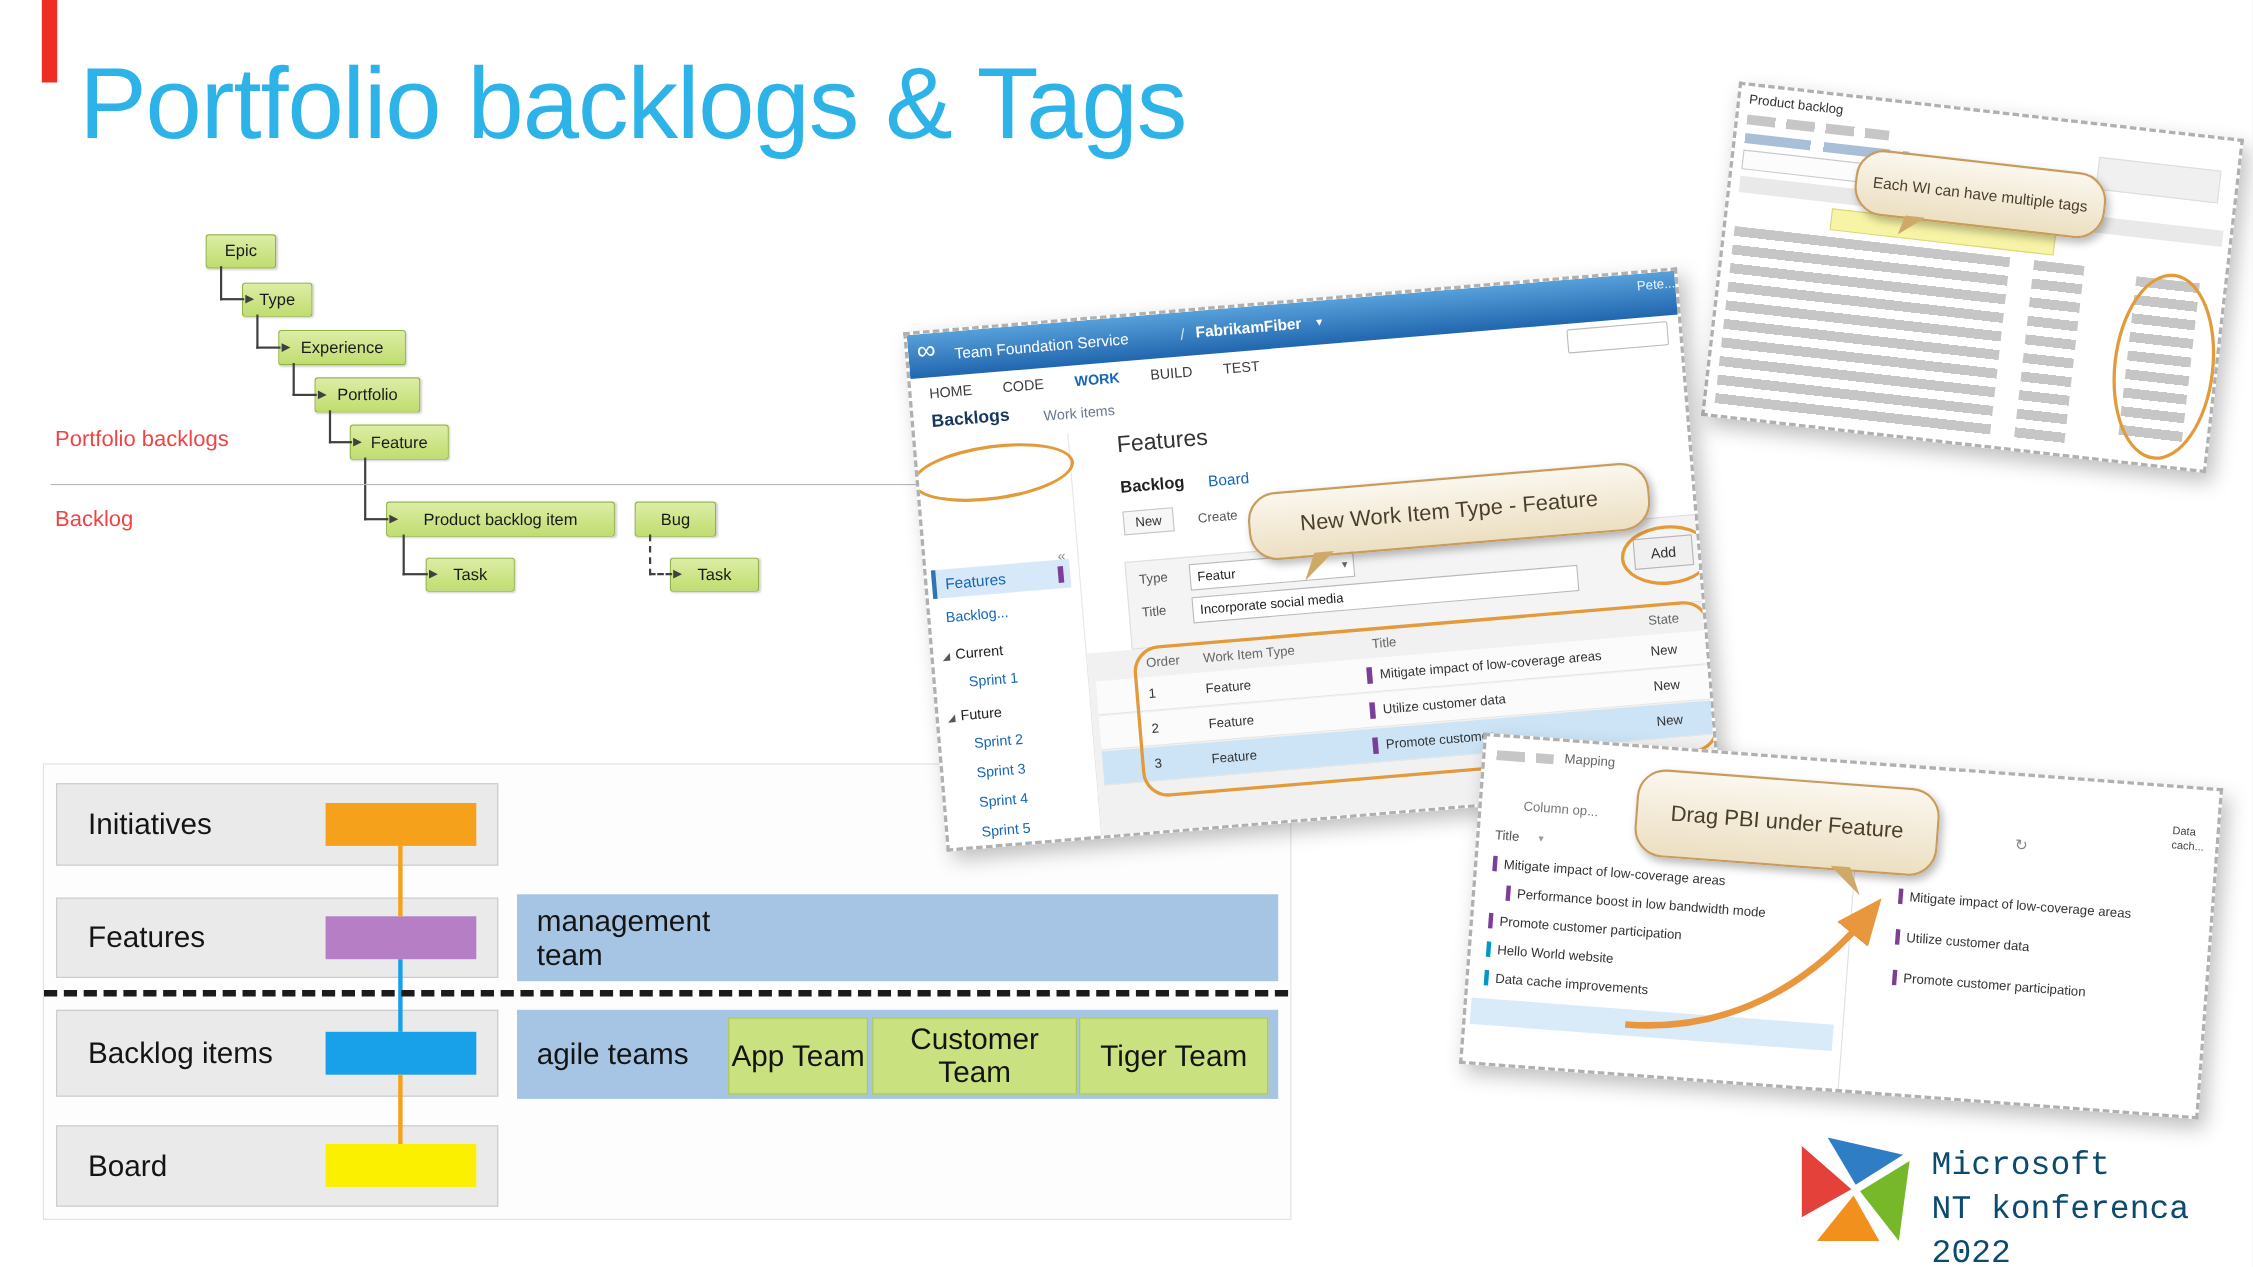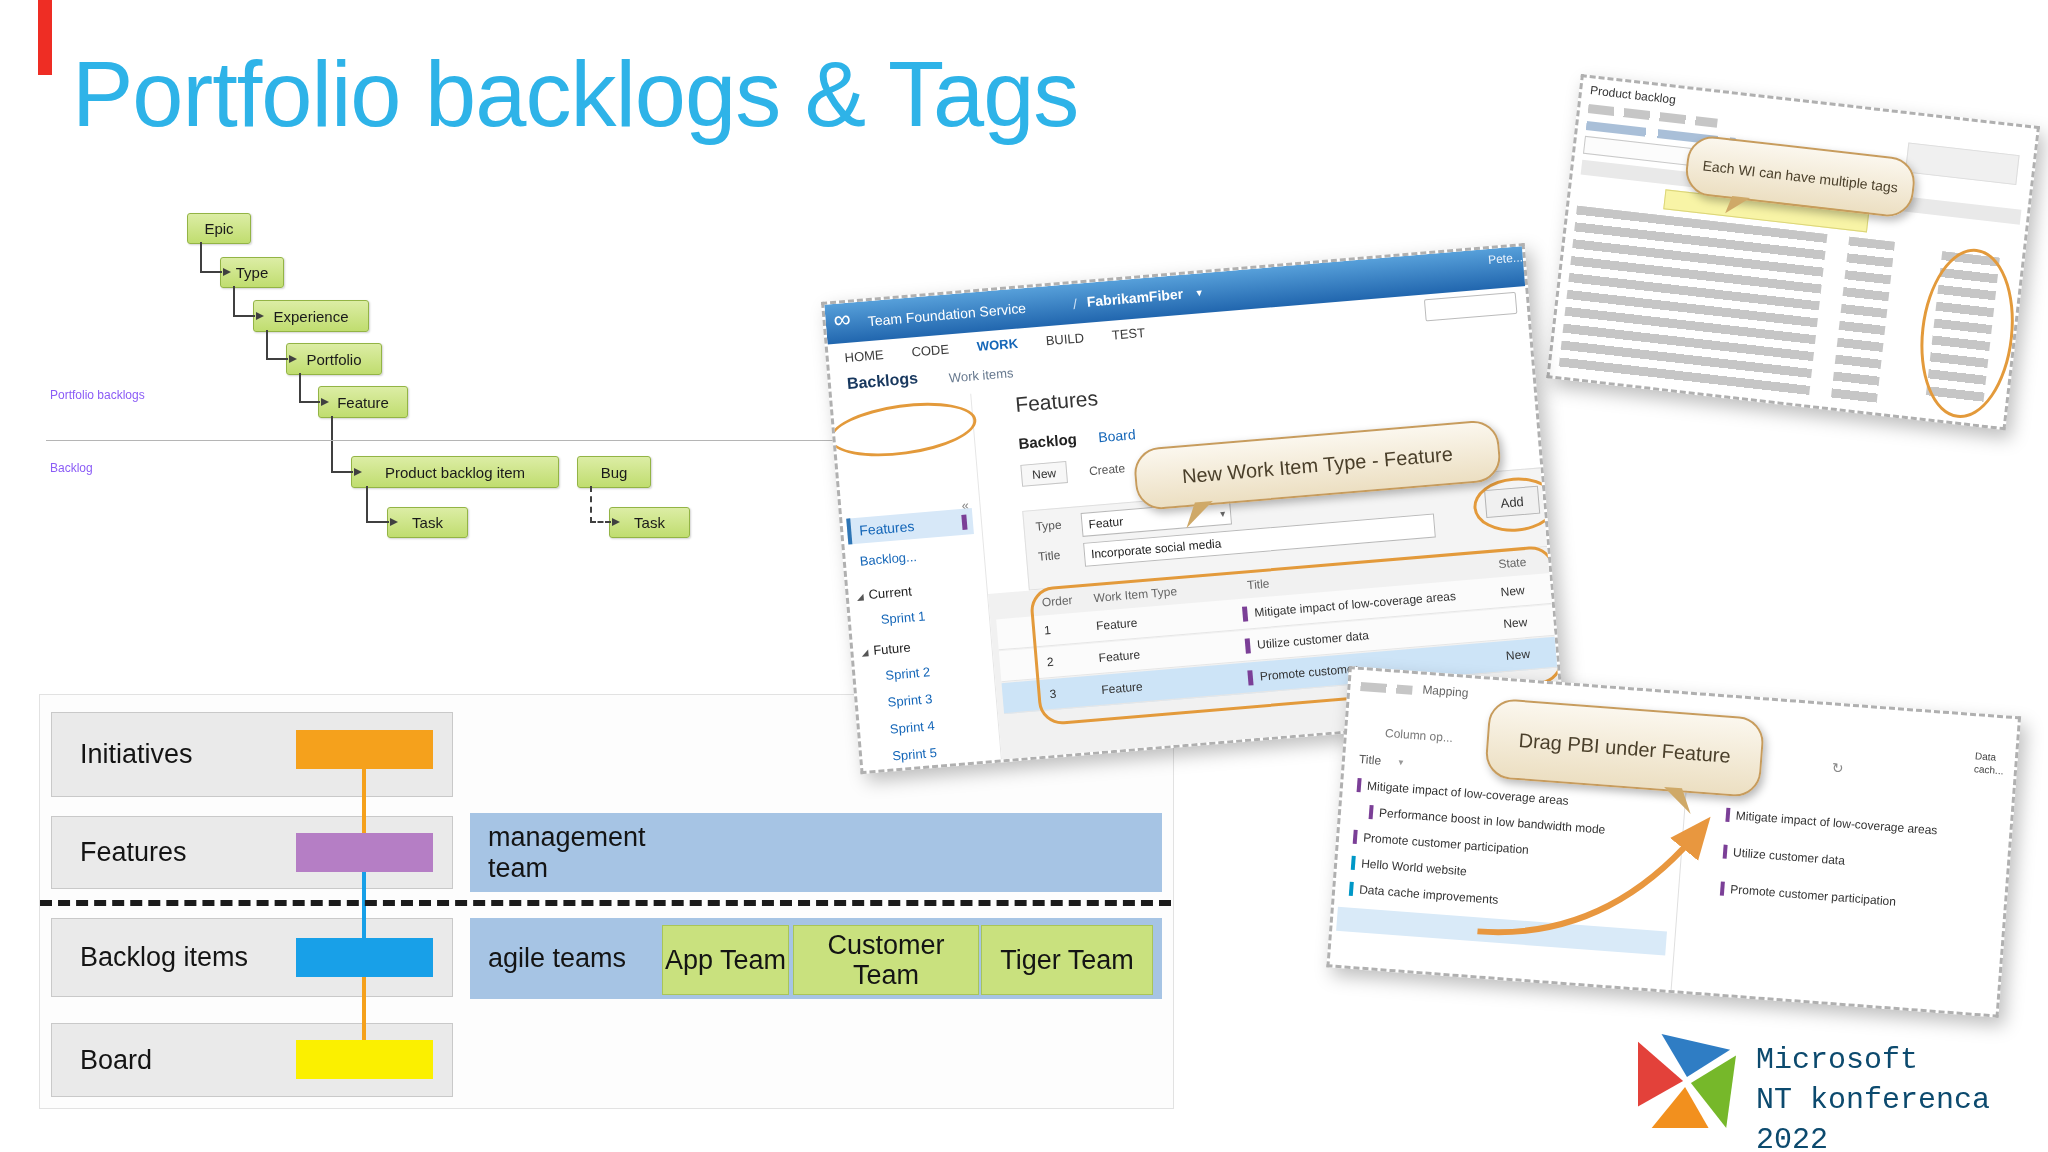--- a/index.html
+++ b/index.html
@@ -12,21 +12,21 @@
          letter-spacing:-1px;margin:0;}
 
   
   .hnode{position:absolute;display:flex;align-items:center;justify-content:center;
          background:linear-gradient(180deg,#DCEDA5,#C0DD6F);border:1px solid #93B445;
          border-radius:3px;font-size:15px;color:#1a1a1a;box-shadow:1px 1px 2px rgba(0,0,0,.18);}
   .elbow{position:absolute;border-left:2px solid #404040;border-bottom:2px solid #404040;}
   .elbow::after{content:"";position:absolute;right:-9px;bottom:-5px;width:0;height:0;
          border-top:4px solid transparent;border-bottom:4px solid transparent;border-left:8px solid #404040;}
   .elbow.dash{border-left-style:dashed;border-bottom-style:dashed;}
-  .section-label{position:absolute;font-size:12px;color:#8b5cf6;}
+  .section-label{position:absolute;font-size:20px;color:#ef4444;}
   .hdivider{position:absolute;border-top:1px solid #b5b5b5;}
 
   
   .layers-panel{position:absolute;left:39px;top:694px;width:1133px;height:413px;
          background:#FDFDFD;border:1px solid #E2E2E2;}
   .g-row{position:absolute;left:11px;width:402px;background:#EAEAEA;border:1px solid #C9C9C9;
          display:flex;align-items:center;padding-left:28px;box-sizing:border-box;
          font-size:27px;color:#141414;}
   .g-row .lbl{width:175px;line-height:1.12;}
   .chip{position:absolute;left:256px;width:137px;height:39px;}
@@ -161,21 +161,21 @@
     <div class="elbow" style="left:331px;top:416px;width:20px;height:55px;"></div>
     <div class="elbow" style="left:366px;top:486px;width:21px;height:35px;"></div>
     <div class="elbow dash" style="left:590px;top:486px;width:19px;height:35px;"></div>
 
     <div class="section-label" style="left:50px;top:388px;">Portfolio backlogs</div>
     <div class="section-label" style="left:50px;top:461px;">Backlog</div>
     <div class="hdivider" style="left:46px;top:440px;width:930px;"></div>
   </div>
 
   <div class="layers-panel">
-    <div class="g-row" style="top:17px;height:85px;">
+    <div class="g-row" style="top:17px;height:75px;">
       <span class="lbl">Initiatives</span>
     </div>
     <div class="g-row" style="top:121px;height:73px;">
       <span class="lbl">Features</span>
     </div>
     <div class="g-row" style="top:223px;height:79px;">
       <span class="lbl">Backlog items</span>
     </div>
     <div class="g-row" style="top:328px;height:74px;">
       <span class="lbl">Board</span>

